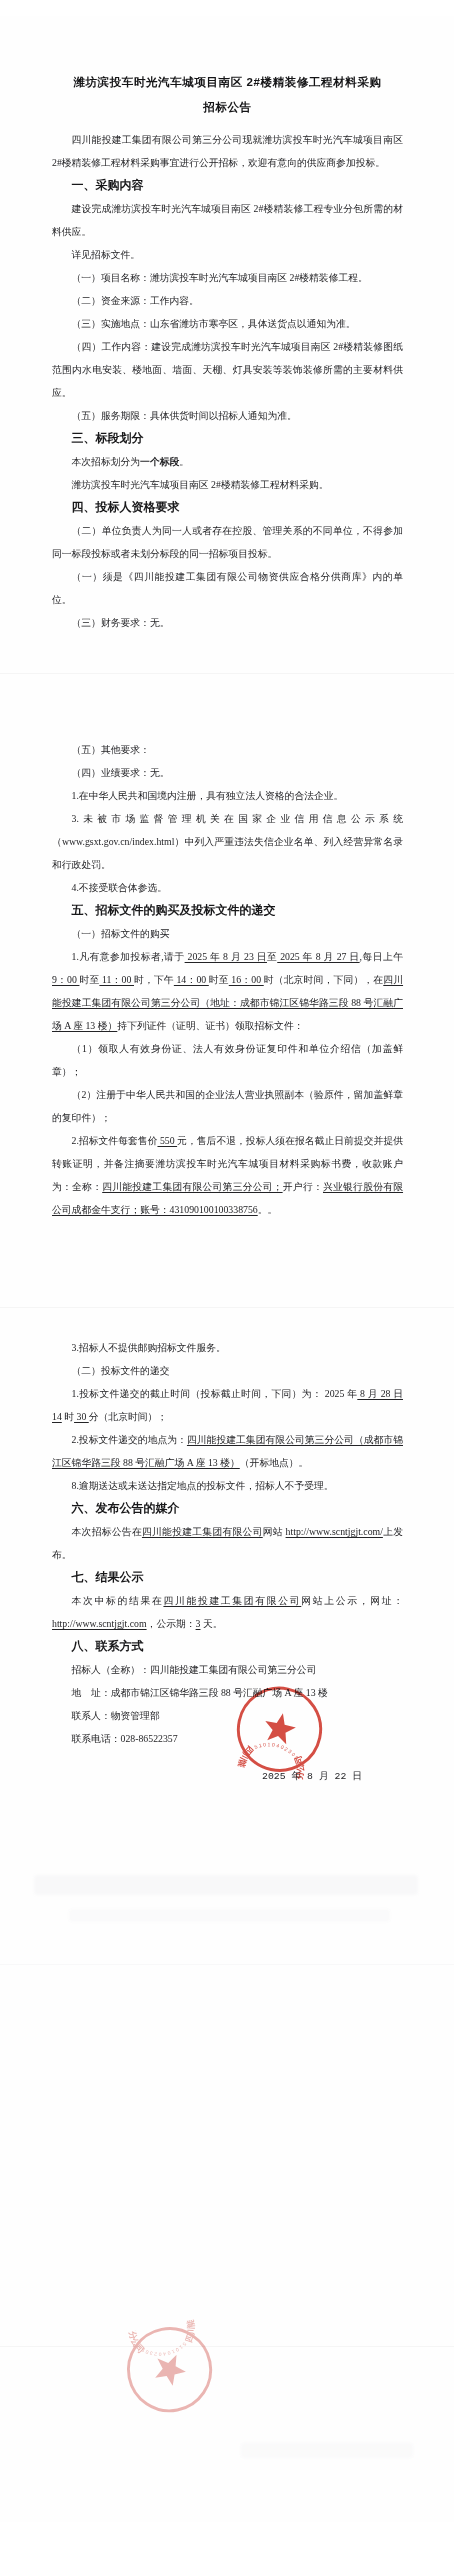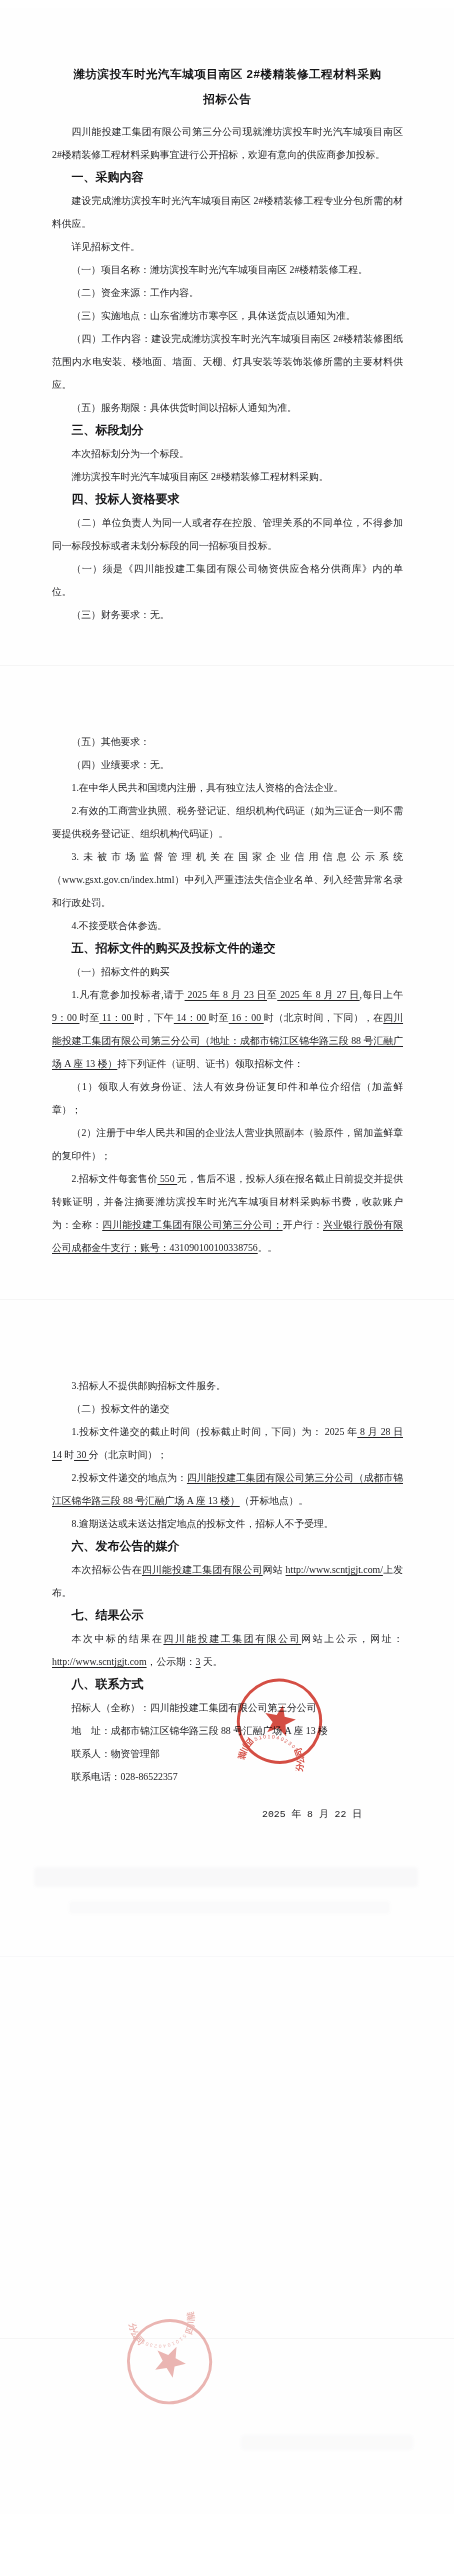--- a/index.html
+++ b/index.html
@@ -1,19 +1,19 @@
 <!DOCTYPE html>
 <html style="font-size:9.2px"><head>
 <meta charset="utf-8">
 <style>
   html,body{margin:0;padding:0;background:#ffffff;}
   .page{
     position:relative;
     width:455px;height:2506px;
-    margin:8px auto;
+    margin:16px auto;
     background:#fefefe;
     overflow:hidden;
     font-family:"Liberation Serif","DejaVu Serif",serif;
     color:#232326;
   }
   .doc{
     position:absolute;left:52px;top:54px;width:351px;
     font-size:9.8px;line-height:23px;
   }
   .doc-title{
@@ -27,21 +27,21 @@
     font-family:"Liberation Sans","DejaVu Sans",sans-serif;
     font-weight:bold;color:#18181a;
     text-indent:19.5px;font-size:12px;
   }
   .doc-paragraph{text-indent:19.5px;text-align:justify;}
   .doc-contact-line{text-indent:19.5px;}
   .doc-date-line{text-align:right;padding-right:41px;margin-top:15px;font-family:Liberation Mono, monospace;}
   .pagebreak{height:104px;}
   .pagebreak-2{height:115px;}
   .u{text-decoration:underline;text-underline-offset:1.7px;}
-  .b{font-weight:normal;}
+  .b{font-weight:bold;}
   .pageline{
     position:absolute;left:0;width:455px;height:1.1px;
     background:rgba(70,70,85,0.05);
   }
   .ghost{
     position:absolute;background:rgba(120,120,135,0.045);
     filter:blur(1.7px);border-radius:3.4px;
   }
   .stamp{
     position:absolute;width:94px;height:94px;
@@ -84,21 +84,20 @@
         <div class="doc-paragraph"><span>本次招标划分为</span><span class="b">一个标段</span><span>。</span></div>
         <div class="doc-paragraph"><span>潍坊滨投车时光汽车城项目南区 2#楼精装修工程材料采购。</span></div>
         <div class="doc-heading"><span>四、投标人资格要求</span></div>
         <div class="doc-paragraph"><span>（二）单位负责人为同一人或者存在控股、管理关系的不同单位，不得参加同一标段投标或者未划分标段的同一招标项目投标。</span></div>
         <div class="doc-paragraph"><span>（一）须是《四川能投建工集团有限公司物资供应合格分供商库》内的单位。</span></div>
         <div class="doc-paragraph"><span>（三）财务要求：无。</span></div>
         <div class="pagebreak"></div>
         <div class="doc-paragraph"><span>（五）其他要求：</span></div>
         <div class="doc-paragraph"><span>（四）业绩要求：无。</span></div>
         <div class="doc-paragraph"><span>1.在中华人民共和国境内注册，具有独立法人资格的合法企业。</span></div>
-        <div class="doc-paragraph"><span>2.有效的工商营业执照、税务登记证、组织机构代码证（如为三证合一则不需要提供税务登记证、组织机构代码证）。</span></div>
         <div class="doc-paragraph"><span>3.未被市场监督管理机关在国家企业信用信息公示系统（www.gsxt.gov.cn/index.html）中列入严重违法失信企业名单、列入经营异常名录和行政处罚。</span></div>
         <div class="doc-paragraph"><span>4.不接受联合体参选。</span></div>
         <div class="doc-heading"><span>五、招标文件的购买及投标文件的递交</span></div>
         <div class="doc-paragraph"><span>（一）招标文件的购买</span></div>
         <div class="doc-paragraph"><span>1.凡有意参加投标者,请于</span><span class="u"> 2025 年 8 月 23 日</span><span>至</span><span class="u"> 2025 年 8 月 27 日</span><span>,每日上午</span><span class="u"> 9：00 </span><span>时至</span><span class="u"> 11：00 </span><span>时，下午</span><span class="u"> 14：00 </span><span>时至</span><span class="u"> 16：00 </span><span>时（北京时间，下同），在</span><span class="u">四川能投建工集团有限公司第三分公司（地址：成都市锦江区锦华路三段 88 号汇融广场 A 座 13 楼）</span><span>持下列证件（证明、证书）领取招标文件：</span></div>
         <div class="doc-paragraph"><span>（1）领取人有效身份证、法人有效身份证复印件和单位介绍信（加盖鲜章）；</span></div>
         <div class="doc-paragraph"><span>（2）注册于中华人民共和国的企业法人营业执照副本（验原件，留加盖鲜章的复印件）；</span></div>
         <div class="doc-paragraph"><span>2.招标文件每套售价</span><span class="u"> 550 </span><span>元，售后不退，投标人须在报名截止日前提交并提供转账证明，并备注摘要潍坊滨投车时光汽车城项目材料采购标书费，收款账户为：全称：</span><span class="u">四川能投建工集团有限公司第三分公司；</span><span>开户行：</span><span class="u">兴业银行股份有限公司成都金牛支行；账号：431090100100338756</span><span>。。</span></div>
         <div class="pagebreak pagebreak-2"></div>
         <div class="doc-paragraph"><span>3.招标人不提供邮购招标文件服务。</span></div>

